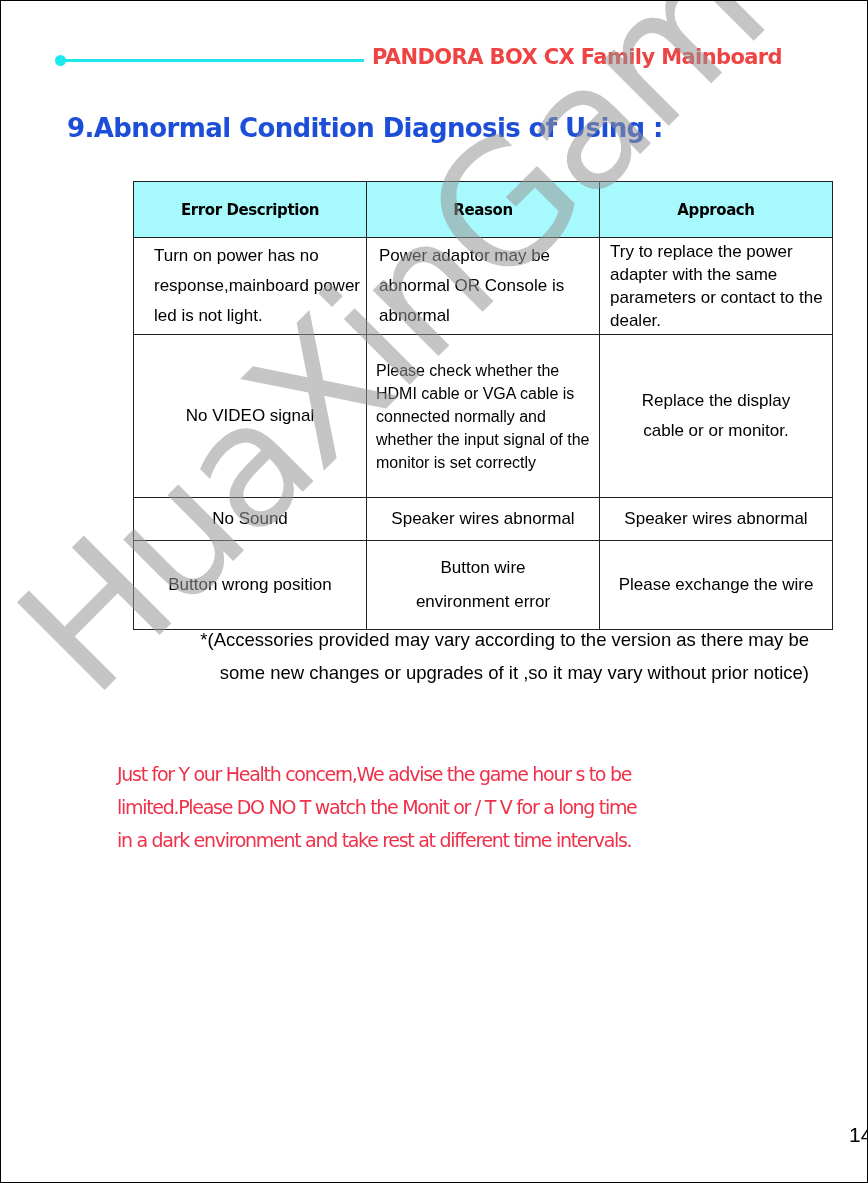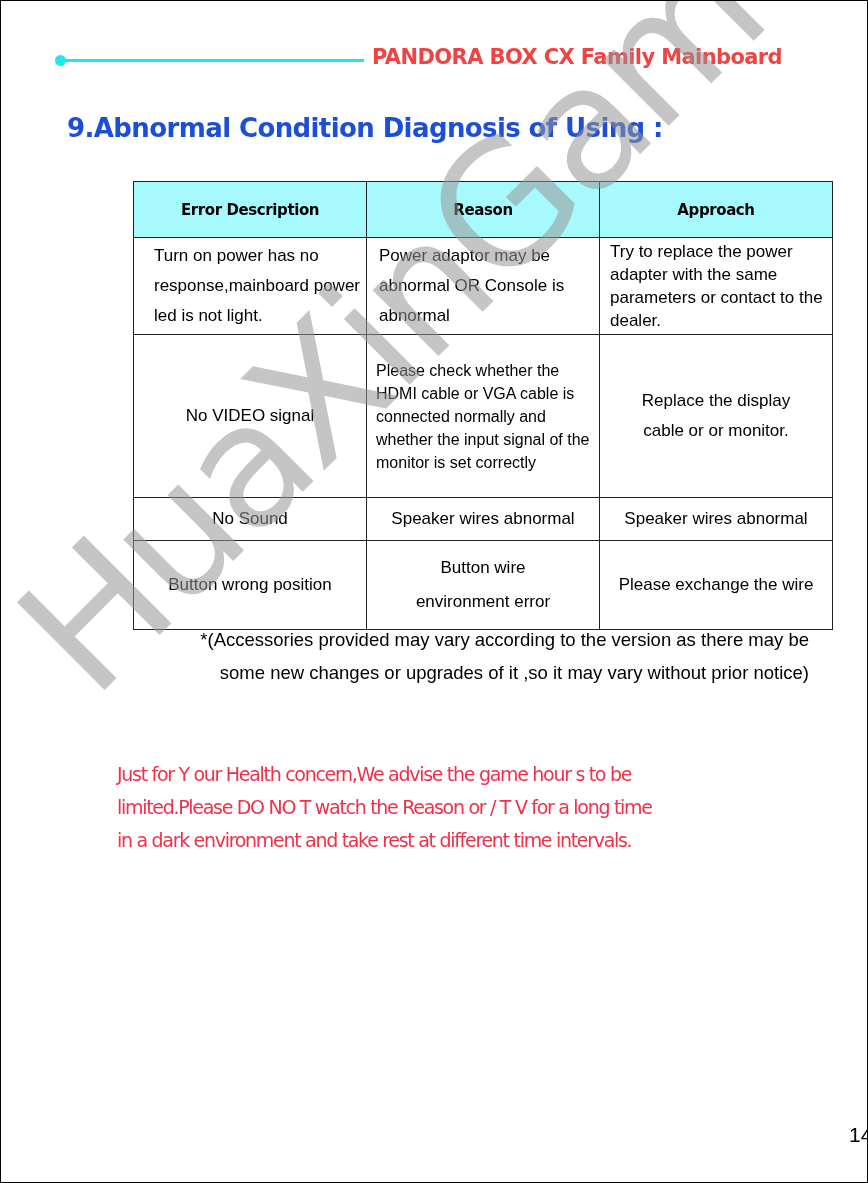--- a/index.html
+++ b/index.html
@@ -115,20 +115,20 @@
   </tbody>
     </table>
 
   <div class="note">
     <div>*(Accessories provided may vary according to the  version as  there may be</div>
     <div>some new changes or upgrades of it ,so it  may  vary without prior notice)</div>
   </div>
 
   <div class="health">
     <div>Just for Y our Health concern,We advise the game hour s to be</div>
-    <div>limited.Please DO NO T watch the Reason or / T V for a long time</div>
+    <div>limited.Please DO NO T watch the Monit or / T V for a long time</div>
     <div>in a dark environment and take rest at different time intervals.</div>
   </div>
 
   <div class="watermark">HuaXinGame</div>
 
   <div class="page-num">14</div>
 </div>
 
 </body></html>

